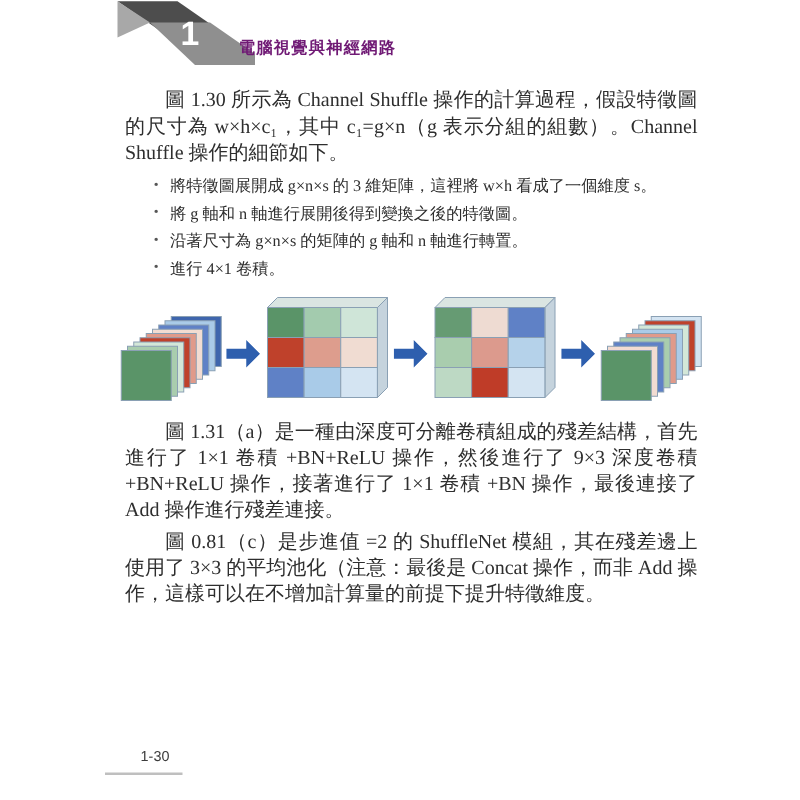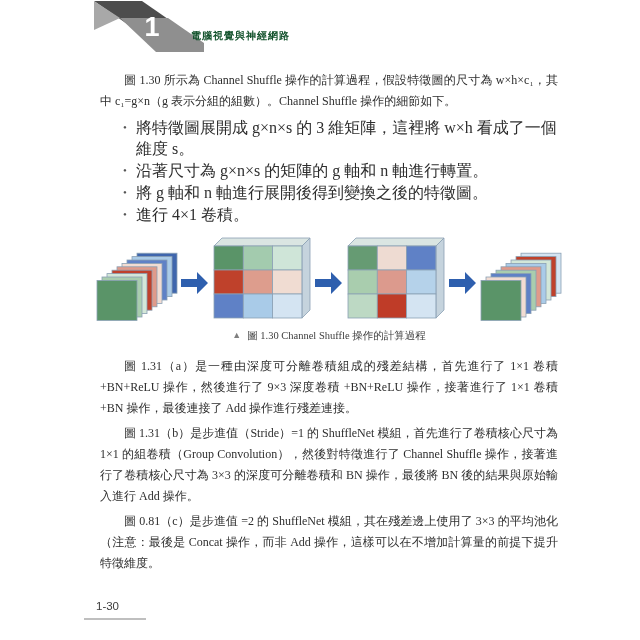--- a/index.html
+++ b/index.html
@@ -12,53 +12,53 @@
   
   .ribbon{position:absolute;left:86px;top:0;}
   .chapter-num{
     position:absolute;left:141px;top:12px;width:22px;text-align:center;
     font-family:"Liberation Sans","DejaVu Sans",sans-serif;
     font-size:27px;font-weight:bold;color:#ffffff;line-height:30px;
   }
   .chapter-title{
     position:absolute;left:191px;top:29px;
     font-family:"Liberation Sans","DejaVu Sans",sans-serif;
-    font-size:10px;font-weight:bold;color:#14532d;letter-spacing:1px;
+    font-size:13px;font-weight:bold;color:#701a75;letter-spacing:1px;
   }
   
   .main{position:absolute;left:100px;top:70px;width:458px;}
   .para{
-    margin:0 0 4px 0;font-size:12px;line-height:21px;
+    margin:0 0 4px 0;font-size:16px;line-height:21px;
     text-align:justify;text-indent:2em;
   }
   .bullets{list-style:none;margin:5px 0 9px 0;padding:0 0 0 23px;}
   .bullets li{
     position:relative;padding-left:13px;margin:0 0 1px 0;
-    font-size:16px;line-height:21px;
+    font-size:13px;line-height:21px;
   }
   .bullets li::before{
     content:"\2022";position:absolute;left:0;top:0;color:#555;font-size:11px;
   }
   
   figure{margin:6px 0 13px 0;}
   .diagram{
     display:flex;align-items:flex-end;justify-content:center;gap:3px;
     height:88px;
   }
   .diagram .arrow{margin-bottom:26px;line-height:0;}
   .diagram .block{line-height:0;}
   .grid-block{margin-bottom:2px;}
   figcaption{
     text-align:center;font-size:10.5px;color:#3d3d3d;margin-top:7px;
     font-family:"Liberation Serif","DejaVu Serif",serif;
   }
   figcaption .cap-marker{color:#7f7f7f;font-size:9px;vertical-align:1px;margin-right:6px;}
   
   .page-number{
-    position:absolute;left:96px;top:600px;width:56px;
+    position:absolute;left:96px;top:600px;width:56px;text-align:center;
     font-family:"Liberation Sans","DejaVu Sans",sans-serif;
     font-size:11.5px;color:#3c3c3c;
   }
   .footer-rule{
     position:absolute;left:84px;top:618px;width:62px;height:2px;
     background:#bfbfbf;
   }
 </style>
 </head>
 <body>
@@ -72,22 +72,22 @@
   </svg>
   <div class="chapter-num">1</div>
   <div class="chapter-title">電腦視覺與神經網路</div>
 
   <div class="main">
 
     <p class="para">圖 1.30 所示為 Channel Shuffle 操作的計算過程，假設特徵圖的尺寸為 w×h×c₁，其中 c₁=g×n（g 表示分組的組數）。Channel Shuffle 操作的細節如下。</p>
 
     <ul class="bullets">
       <li>將特徵圖展開成 g×n×s 的 3 維矩陣，這裡將 w×h 看成了一個維度 s。</li>
+      <li>將 g 軸和 n 軸進行展開後得到變換之後的特徵圖。</li>
       <li>沿著尺寸為 g×n×s 的矩陣的 g 軸和 n 軸進行轉置。</li>
-      <li>將 g 軸和 n 軸進行展開後得到變換之後的特徵圖。</li>
       <li>進行 4×1 卷積。</li>
     </ul>
 
     <figure>
       <div class="diagram">
         <span class="block"><svg width="82" height="70" viewBox="0 0 82 70">
               <rect x="41" y="1.1999999999999993" width="40" height="40" fill="#3f66ad" stroke="#8aa0b4" stroke-width="0.8"></rect>
               <rect x="36" y="4.599999999999998" width="40" height="40" fill="#aacbe8" stroke="#8aa0b4" stroke-width="0.8"></rect>
               <rect x="31" y="8" width="40" height="40" fill="#5f81c6" stroke="#8aa0b4" stroke-width="0.8"></rect>
               <rect x="26" y="11.399999999999999" width="40" height="40" fill="#f2dcd2" stroke="#8aa0b4" stroke-width="0.8"></rect>
@@ -137,26 +137,22 @@
               <rect x="36" y="4.599999999999998" width="40" height="40" fill="#bf412b" stroke="#8aa0b4" stroke-width="0.8"></rect>
               <rect x="31" y="8" width="40" height="40" fill="#d3e7d8" stroke="#8aa0b4" stroke-width="0.8"></rect>
               <rect x="26" y="11.399999999999999" width="40" height="40" fill="#aacbe8" stroke="#8aa0b4" stroke-width="0.8"></rect>
               <rect x="21" y="14.799999999999999" width="40" height="40" fill="#e09a8a" stroke="#8aa0b4" stroke-width="0.8"></rect>
               <rect x="16" y="18.2" width="40" height="40" fill="#a9cdae" stroke="#8aa0b4" stroke-width="0.8"></rect>
               <rect x="11" y="21.599999999999998" width="40" height="40" fill="#5f81c6" stroke="#8aa0b4" stroke-width="0.8"></rect>
               <rect x="6" y="25" width="40" height="40" fill="#f2dcd2" stroke="#8aa0b4" stroke-width="0.8"></rect>
               <rect x="1" y="28.4" width="40" height="40" fill="#5a9468" stroke="#8aa0b4" stroke-width="0.8"></rect>
             </svg></span>
       </div>
-      <figcaption>
-        <span class="cap-marker">▲</span><span>圖 1.30  Channel Shuffle 操作的計算過程</span>
-      </figcaption>
     </figure>
 
     <p class="para">圖 1.31（a）是一種由深度可分離卷積組成的殘差結構，首先進行了 1×1 卷積 +BN+ReLU 操作，然後進行了 9×3 深度卷積 +BN+ReLU 操作，接著進行了 1×1 卷積 +BN 操作，最後連接了 Add 操作進行殘差連接。</p>
-    <p class="para">圖 1.31（b）是步進值（Stride）=1 的 ShuffleNet 模組，首先進行了卷積核心尺寸為 1×1 的組卷積（Group Convolution），然後對特徵進行了 Channel Shuffle 操作，接著進行了卷積核心尺寸為 3×3 的深度可分離卷積和 BN 操作，最後將 BN 後的結果與原始輸入進行 Add 操作。</p>
     <p class="para">圖 0.81（c）是步進值 =2 的 ShuffleNet 模組，其在殘差邊上使用了 3×3 的平均池化（注意：最後是 Concat 操作，而非 Add 操作，這樣可以在不增加計算量的前提下提升特徵維度。</p>
   </div>
 
   <div class="page-number">1-30</div>
   <div class="footer-rule"></div>
 
 </div>
 
 </body></html>

